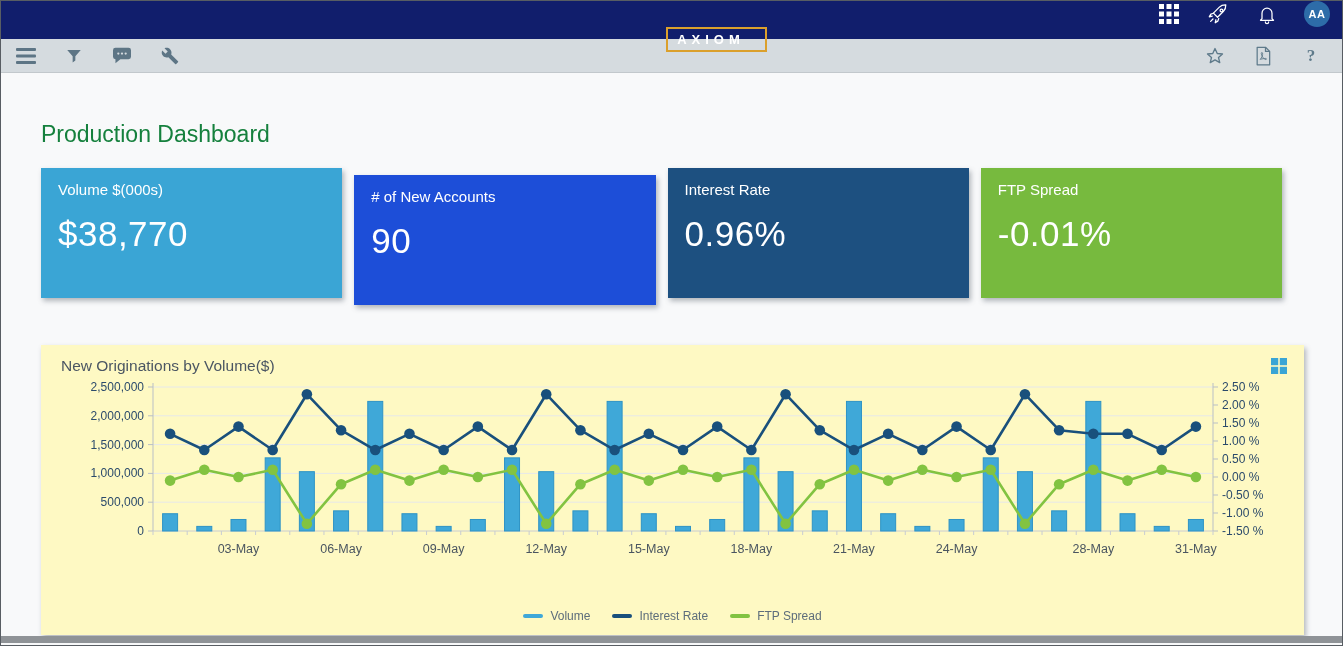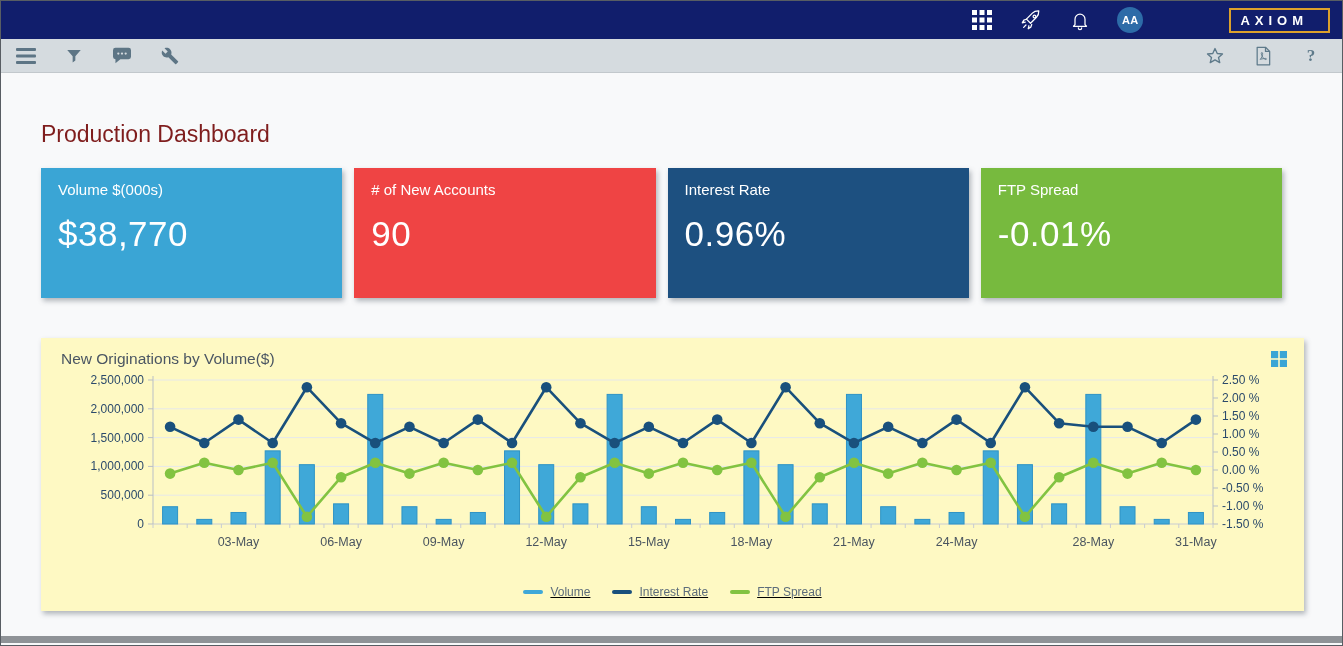--- a/index.html
+++ b/index.html
@@ -5,20 +5,21 @@
   * { box-sizing: border-box; margin: 0; padding: 0; }
   body { font-family: "Liberation Sans", "DejaVu Sans", sans-serif; background:#e9eaec; }
   .window {
     position: relative; width: 1343px; height: 646px;
     border: 1px solid #585d63; background: #f8f9fa; overflow: hidden;
   }
   
   .topbar {
     height: 38px; background: #111e6c; display: flex; align-items: center;
     padding: 0 12px 0 16px;
+    flex-direction: column;
   }
   .top-icons { margin-left: auto; display: flex; align-items: center; gap: 25px; }
   .top-icon { width: 24px; height: 24px; display: flex; align-items: center; justify-content: center; cursor: pointer; }
   .avatar {
     width: 26px; height: 26px; border-radius: 50%; background: #2d6ca8;
     color: #fff; font-size: 11px; font-weight: bold; display: flex;
     align-items: center; justify-content: center; letter-spacing: .5px; cursor: pointer;
   }
   .brand {
     margin-left: 86px; border: 2px solid #dba02c; color: #fff;
@@ -28,41 +29,41 @@
   
   .toolbar {
     height: 34px; background: #d5dbdf; border-bottom: 1px solid #c2c8cc;
     display: flex; align-items: center; padding: 0 14px; gap: 26px;
   }
   .tb-icon { width: 22px; height: 22px; display: flex; align-items: center; justify-content: center; cursor: pointer; }
   .tb-right { margin-left: auto; display: flex; align-items: center; gap: 26px; padding-right: 6px; }
   .help-glyph { font-size: 17px; font-weight: bold; color: #5e7a8a; font-family: "Liberation Serif", serif; }
   
   .content { padding: 0 40px; }
-  .page-title { margin-top: 48px; font-size: 23px; font-weight: 400; color: #7f1d1d; }
+  .page-title { margin-top: 48px; font-size: 23px; font-weight: 400; color: #15803d; }
   .page-sub { margin-top: 7px; font-size: 13px; color: #3a3a3a; }
   .page-sub b { font-weight: bold; }
   
   .kpi-row { display: flex; gap: 12px; margin-top: 20px; width: 1241px; }
   .kpi-card {
     flex: 1 1 0; height: 130px; color: #fff; padding: 13px 17px;
     box-shadow: 2px 3px 5px rgba(90,100,110,.45);
   }
   .kpi-label { font-size: 15px; font-weight: 500; }
   .kpi-value { font-size: 35px; font-weight: 400; margin-top: 16px; letter-spacing: .5px; }
   
   .panel {
     margin-top: 40px; width: 1263px; background: #fef9c3; padding: 12px 16px 8px;
     box-shadow: 2px 3px 5px rgba(90,100,110,.45);
   }
   .panel-head { display: flex; align-items: center; }
   .panel-title { font-size: 15.5px; color: #4b5663; font-weight: 400; padding-left: 4px; }
   .panel-grid-btn { margin-left: auto; cursor: pointer; width: 18px; height: 18px; }
   .chart-svg { display: block; margin-top: 4px; }
-  .legend { display: flex; justify-content: center; align-items: flex-end; gap: 22px; margin-top: 1px; padding-bottom: 4px; text-decoration: underline; }
+  .legend { display: flex; justify-content: center; align-items: flex-end; gap: 22px; margin-top: 18px; padding-bottom: 4px; }
   .legend-item { display: flex; align-items: center; gap: 7px; font-size: 12px; color: #5d6d7b; cursor: pointer; }
   .legend-swatch { width: 20px; height: 4px; border-radius: 2px; display: inline-block; }
   
   .hscroll {
     position: absolute; left: 0; right: 0; bottom: 2px; height: 7px; background: #f0f1f2;
   }
   .hscroll-thumb { height: 100%; width: 100%; background: #8f9397; cursor: pointer; }
 </style>
 </head>
 <body>
@@ -160,21 +161,21 @@
   </div>
 
   <main class="content">
     <h1 class="page-title">Production Dashboard</h1>
 
     <div class="kpi-row">
       <div class="kpi-card" style="background: rgb(58, 165, 213);">
         <div class="kpi-label">Volume $(000s)</div>
         <div class="kpi-value">$38,770</div>
       </div>
-      <div class="kpi-card" style="background: #ef4444;">
+      <div class="kpi-card" style="background: #1d4ed8; margin-top: 7px;">
         <div class="kpi-label"># of New Accounts</div>
         <div class="kpi-value">90</div>
       </div>
       <div class="kpi-card" style="background: rgb(29, 80, 128);">
         <div class="kpi-label">Interest Rate</div>
         <div class="kpi-value">0.96%</div>
       </div>
       <div class="kpi-card" style="background: rgb(119, 186, 62);">
         <div class="kpi-label">FTP Spread</div>
         <div class="kpi-value">-0.01%</div>

